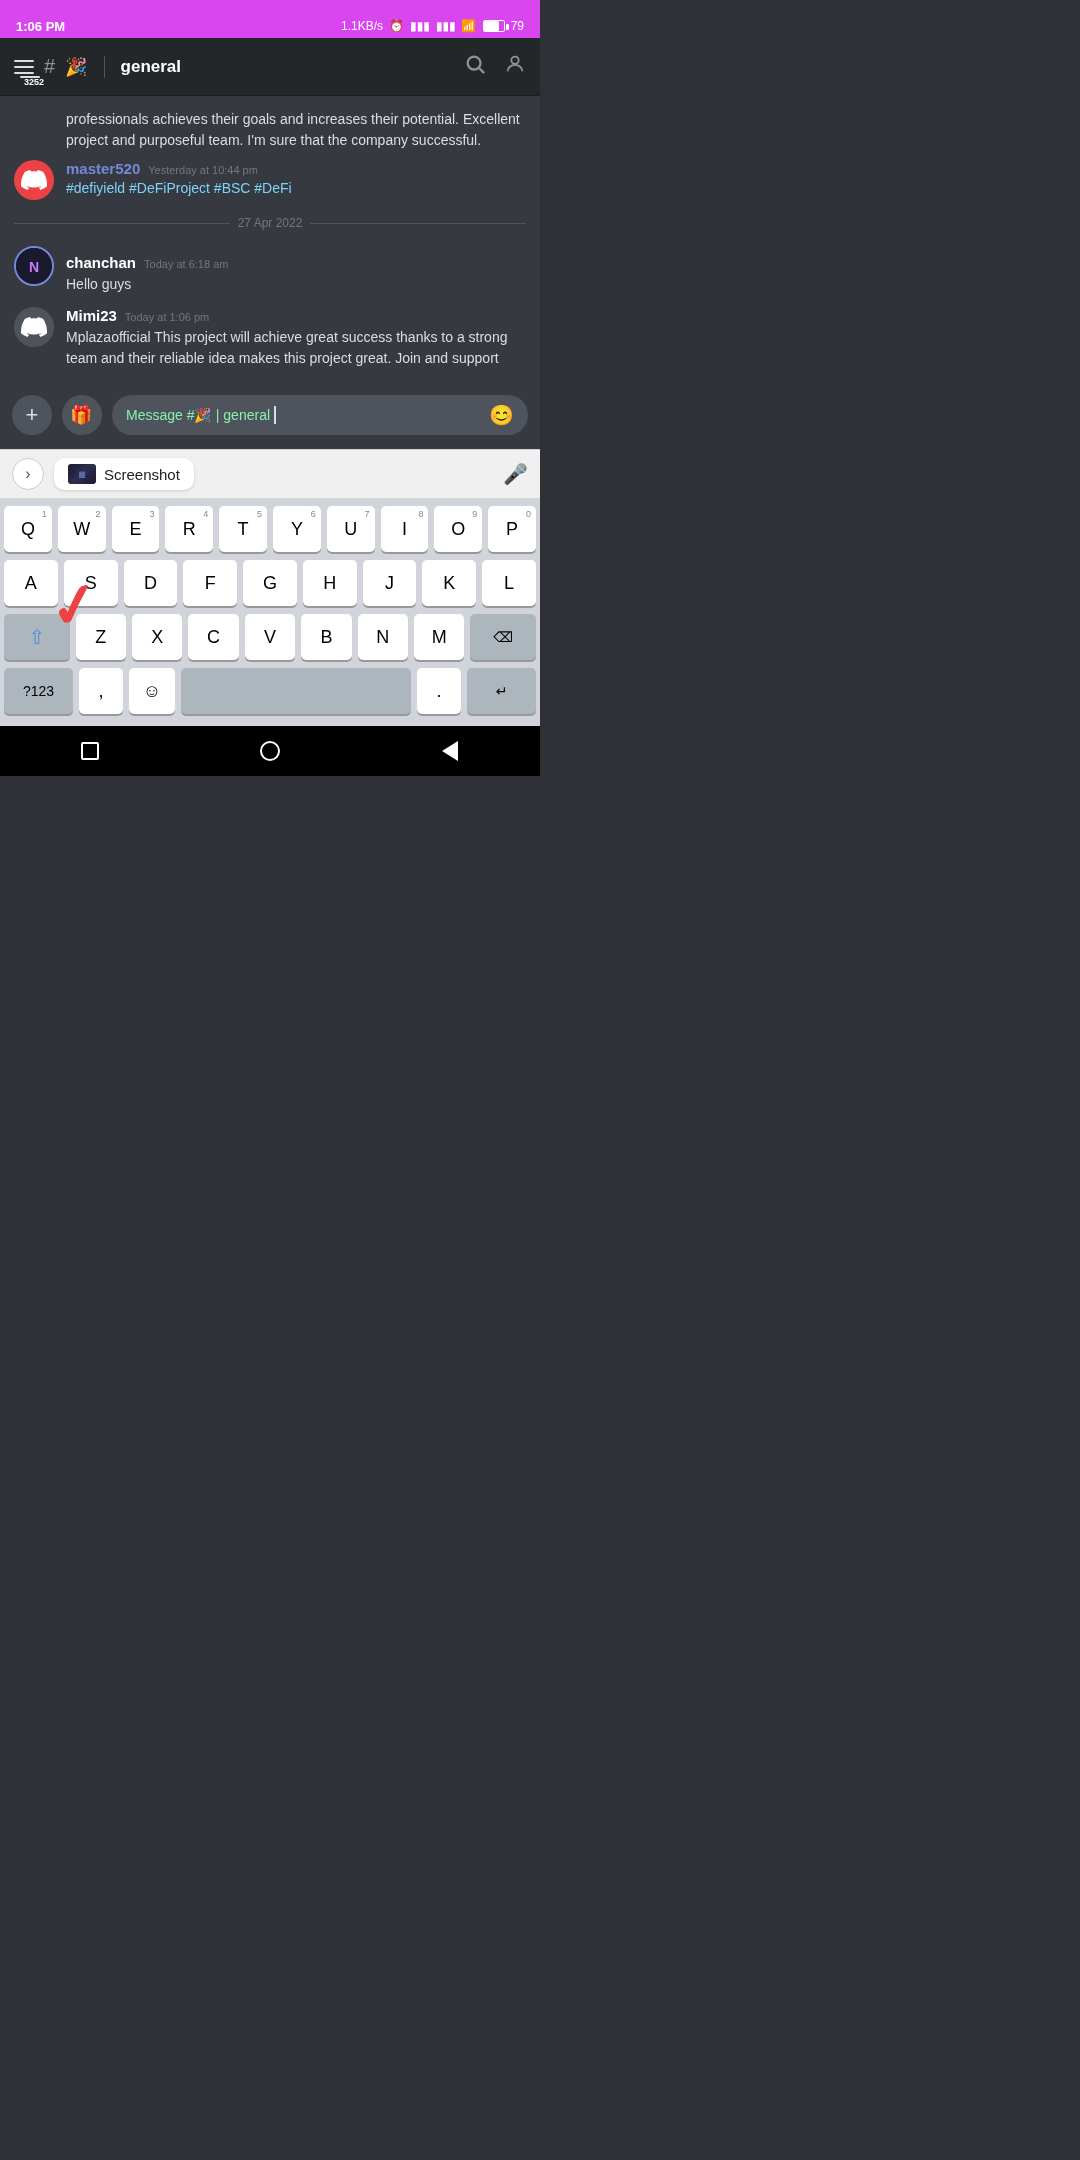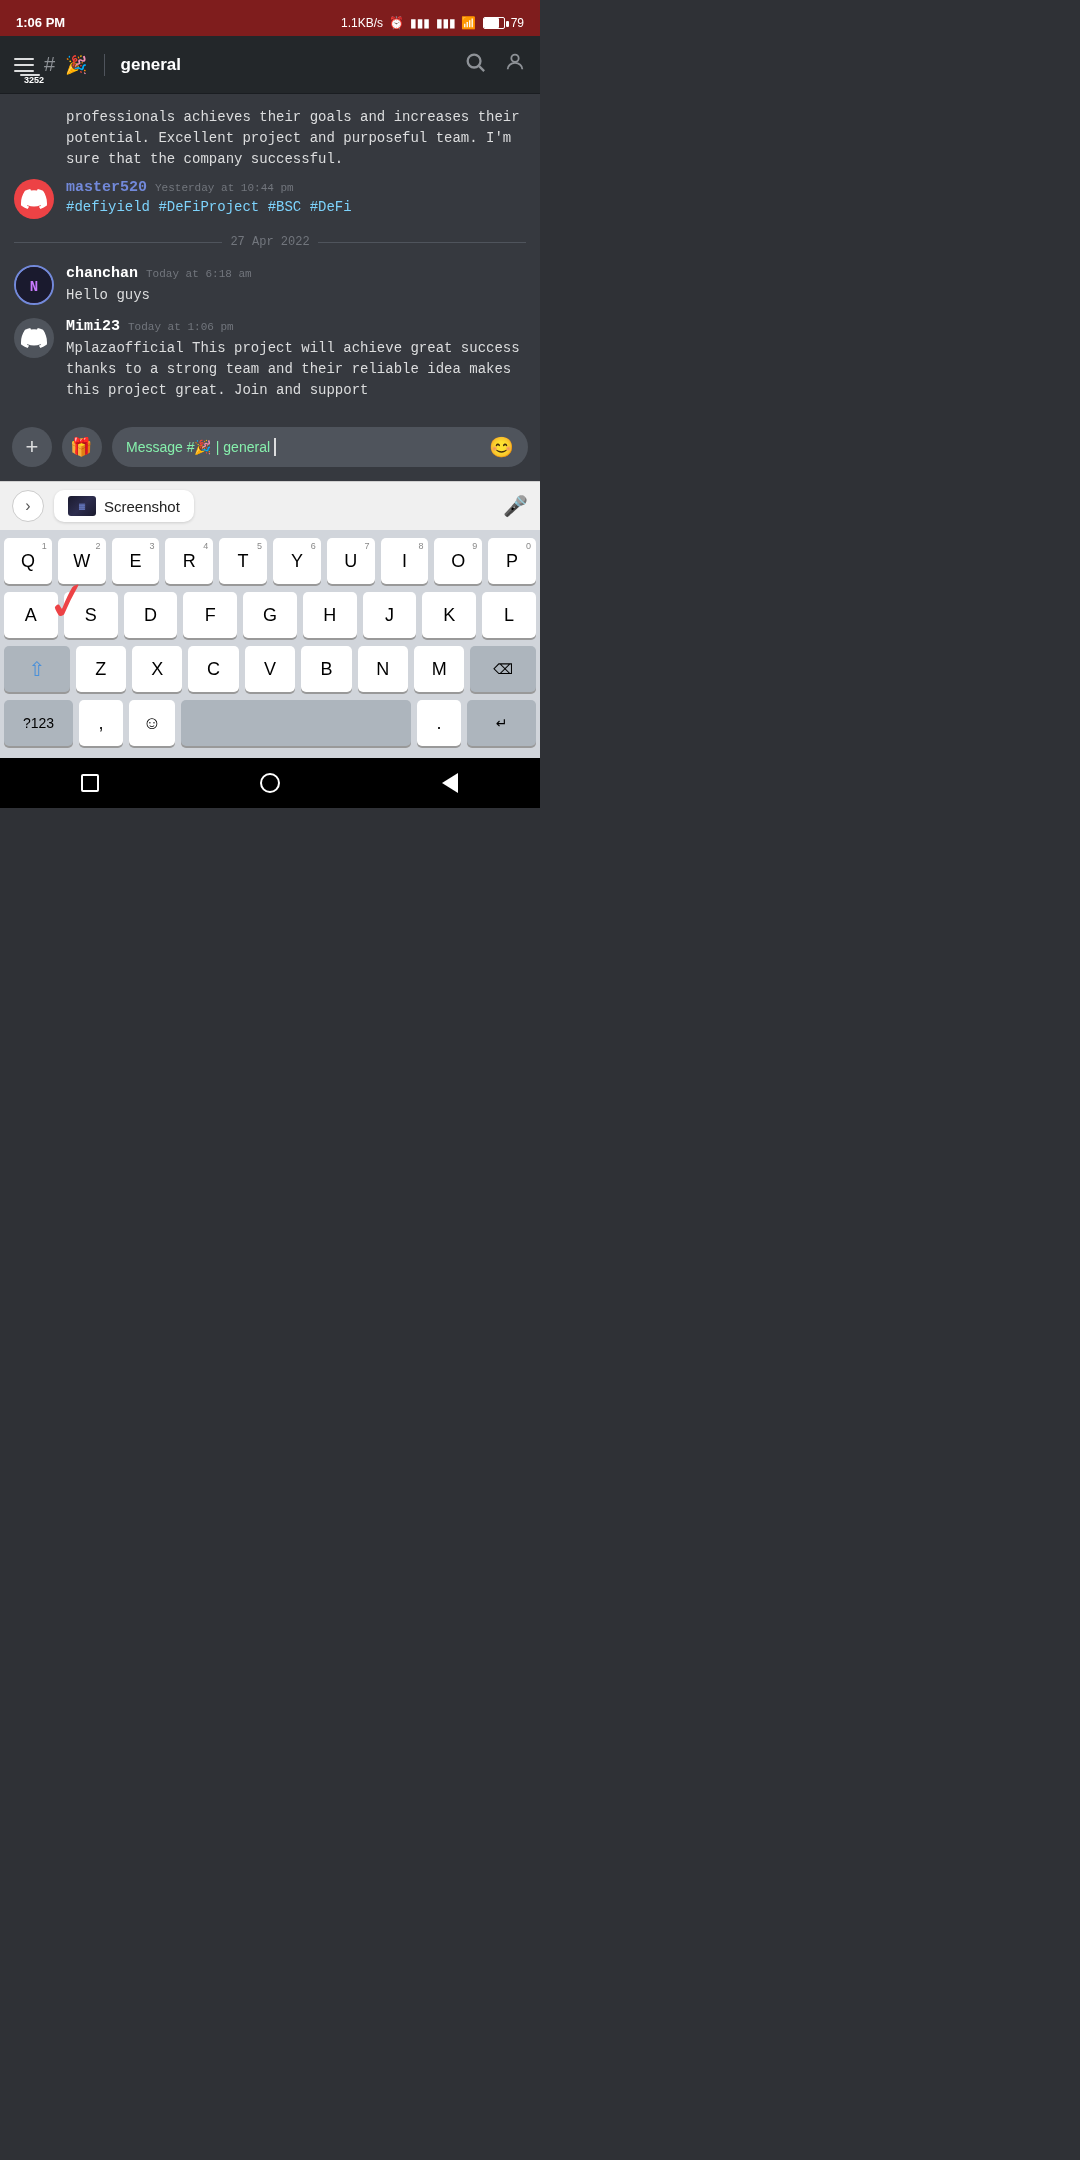--- a/index.html
+++ b/index.html
@@ -7,25 +7,25 @@
     body {
       width: 540px;
       min-height: 1080px;
       font-family: 'Segoe UI', Arial, sans-serif;
       background: #2f3136;
       overflow-x: hidden;
     }
 
     
     .status-bar {
-      background: #7f1d1d;
+      background: #d946ef;
       display: flex;
       justify-content: space-between;
-      align-items: flex-end;
-      padding: 6px 16px;
+      align-items: flex-start;
+      padding: 19px 16px;
       height: 36px;
     }
     .status-left {
       font-size: 13px;
       color: #fff;
       font-weight: bold;
     }
     .status-right {
       display: flex;
       align-items: center;
@@ -467,21 +467,20 @@
     .nav-triangle {
       width: 0;
       height: 0;
       border-top: 10px solid transparent;
       border-bottom: 10px solid transparent;
       border-right: 16px solid #fff;
     }
 
     .relative-wrapper {
       position: relative;
-      font-family: Liberation Mono, monospace;
     }
   </style>
 </head>
 <body>
 
 <div class="status-bar">
   <span class="status-left">1:06 PM</span>
   <div class="status-right">
     <span>1.1KB/s</span>
     <span>⏰</span>
@@ -555,21 +554,21 @@
     <div class="avatar avatar-gaming">
       <div style="width:36px;height:36px;border-radius:50%;background:linear-gradient(135deg,#1a1a2e,#4a235a);display:flex;align-items:center;justify-content:center;font-size:10px;color:#fff;overflow:hidden;">
         <svg width="36" height="36" viewBox="0 0 36 36">
           <rect width="36" height="36" rx="18" fill="#1a1a2e"></rect>
           <text x="18" y="24" text-anchor="middle" fill="#c97aff" font-size="14" font-weight="bold">N</text>
         </svg>
       </div>
     </div>
     <div class="message-content">
       <div class="message-header">
-        <span class="username" style="color:#fff;">chanchan</span>
+        <span class="username" style="color:#fff;margin-top:8px;">chanchan</span>
         <span class="timestamp">Today at 6:18 am</span>
       </div>
       <div class="message-text">Hello guys</div>
     </div>
   </div>
 
   <div class="message-group">
     <div class="avatar avatar-mimi">
       <svg width="26" height="26" viewBox="0 0 24 24" fill="#fff">
         <path d="M20.317 4.37a19.791 19.791 0 0 0-4.885-1.515.074.074 0 0 0-.079.037c-.21.375-.444.864-.608 1.25a18.27 18.27 0 0 0-5.487 0 12.64 12.64 0 0 0-.617-1.25.077.077 0 0 0-.079-.037A19.736 19.736 0 0 0 3.677 4.37a.07.07 0 0 0-.032.027C.533 9.046-.32 13.58.099 18.057c.002.022.015.043.03.056a19.9 19.9 0 0 0 5.993 3.03.078.078 0 0 0 .084-.028c.462-.63.874-1.295 1.226-1.994a.076.076 0 0 0-.041-.106 13.107 13.107 0 0 1-1.872-.892.077.077 0 0 1-.008-.128 10.2 10.2 0 0 0 .372-.292.074.074 0 0 1 .077-.01c3.928 1.793 8.18 1.793 12.062 0a.074.074 0 0 1 .078.01c.12.098.246.198.373.292a.077.077 0 0 1-.006.127 12.299 12.299 0 0 1-1.873.892.077.077 0 0 0-.041.107c.36.698.772 1.362 1.225 1.993a.076.076 0 0 0 .084.028 19.839 19.839 0 0 0 6.002-3.03.077.077 0 0 0 .032-.054c.5-5.177-.838-9.674-3.549-13.66a.061.061 0 0 0-.031-.03z"></path>

